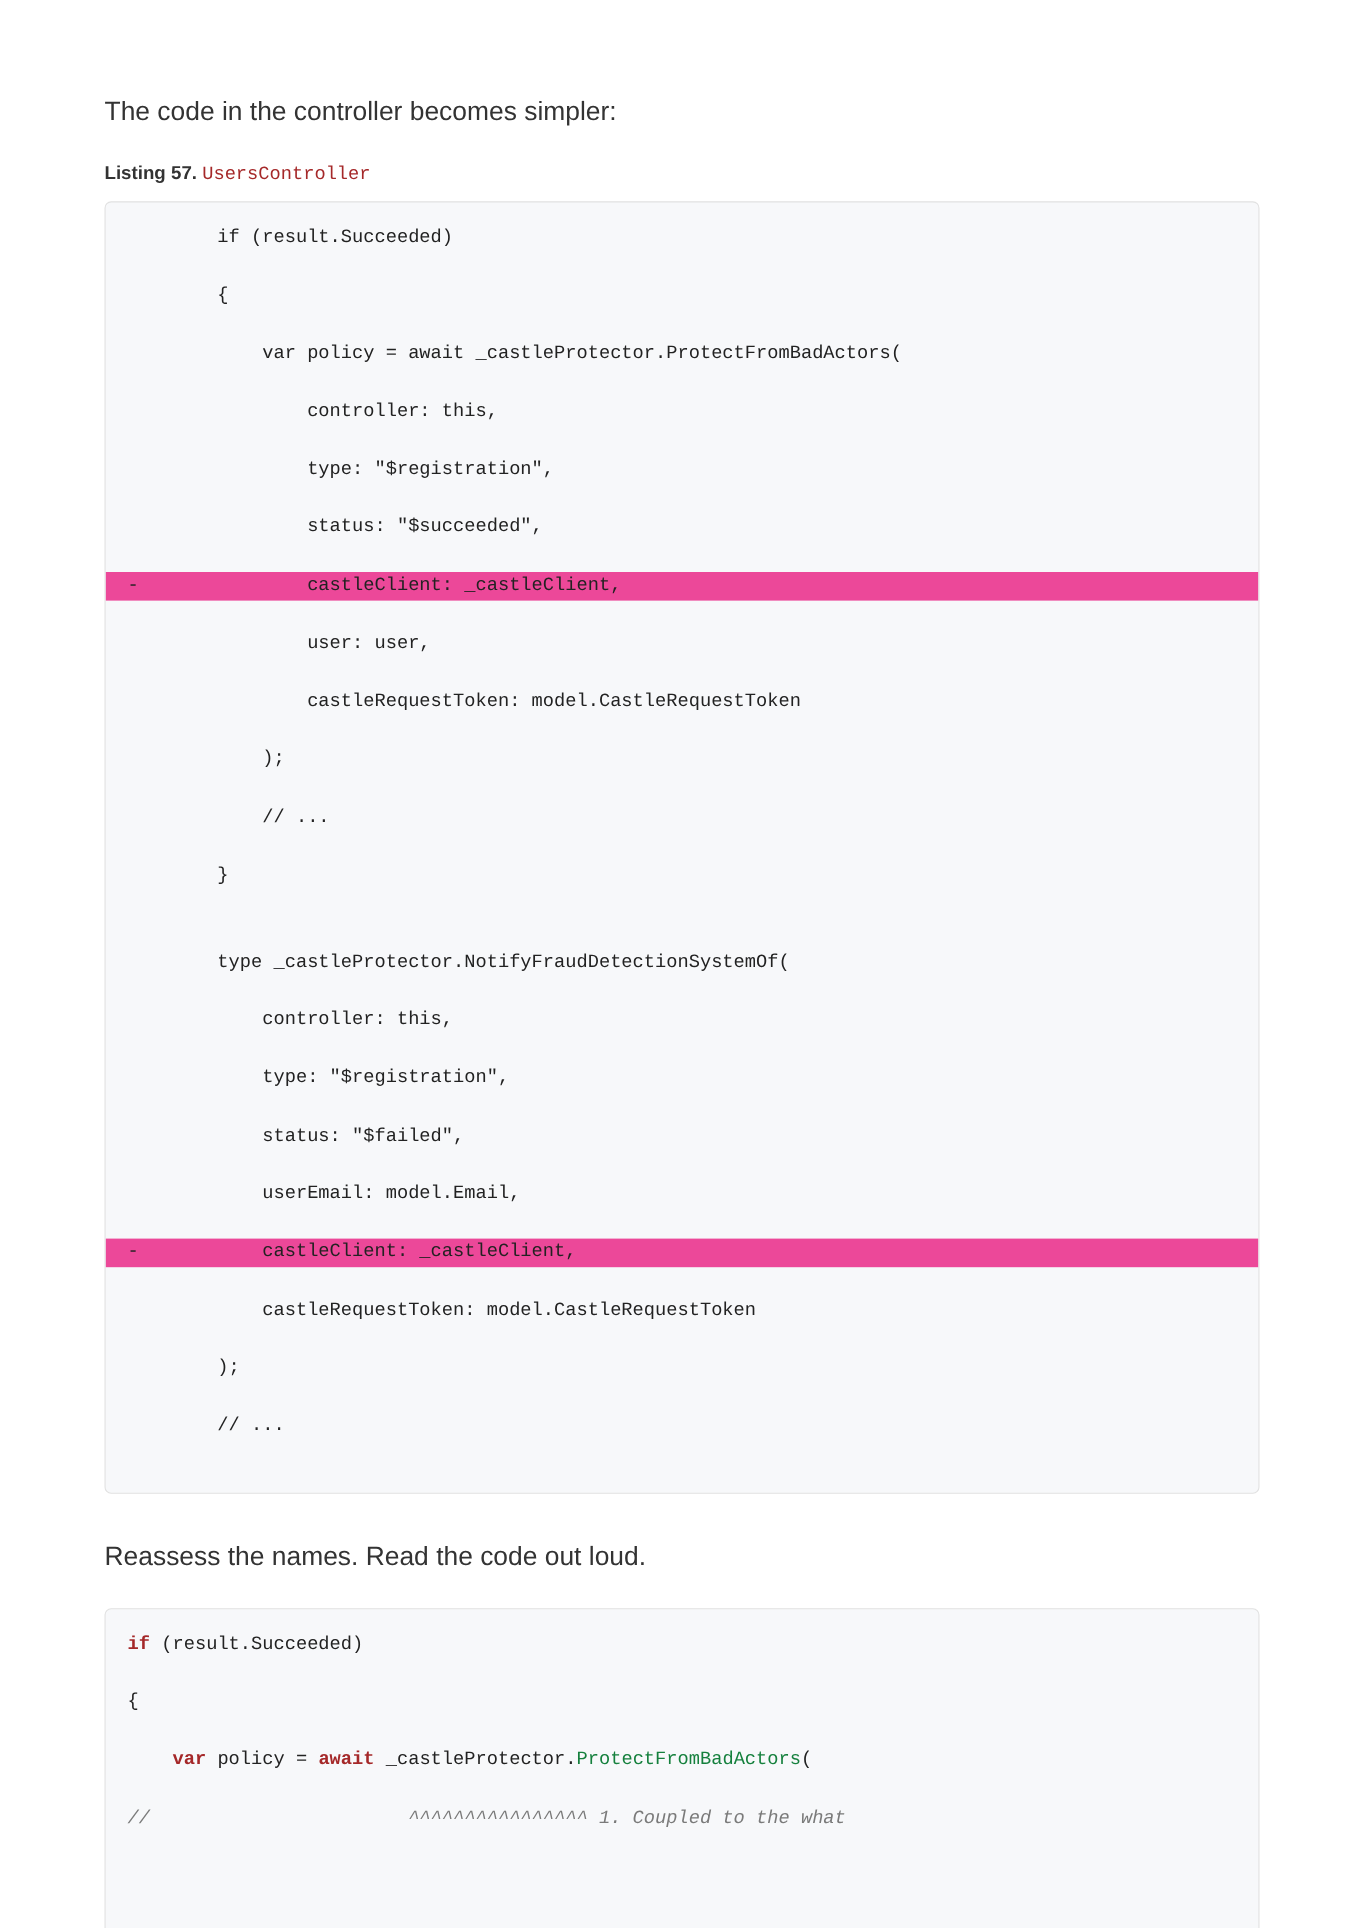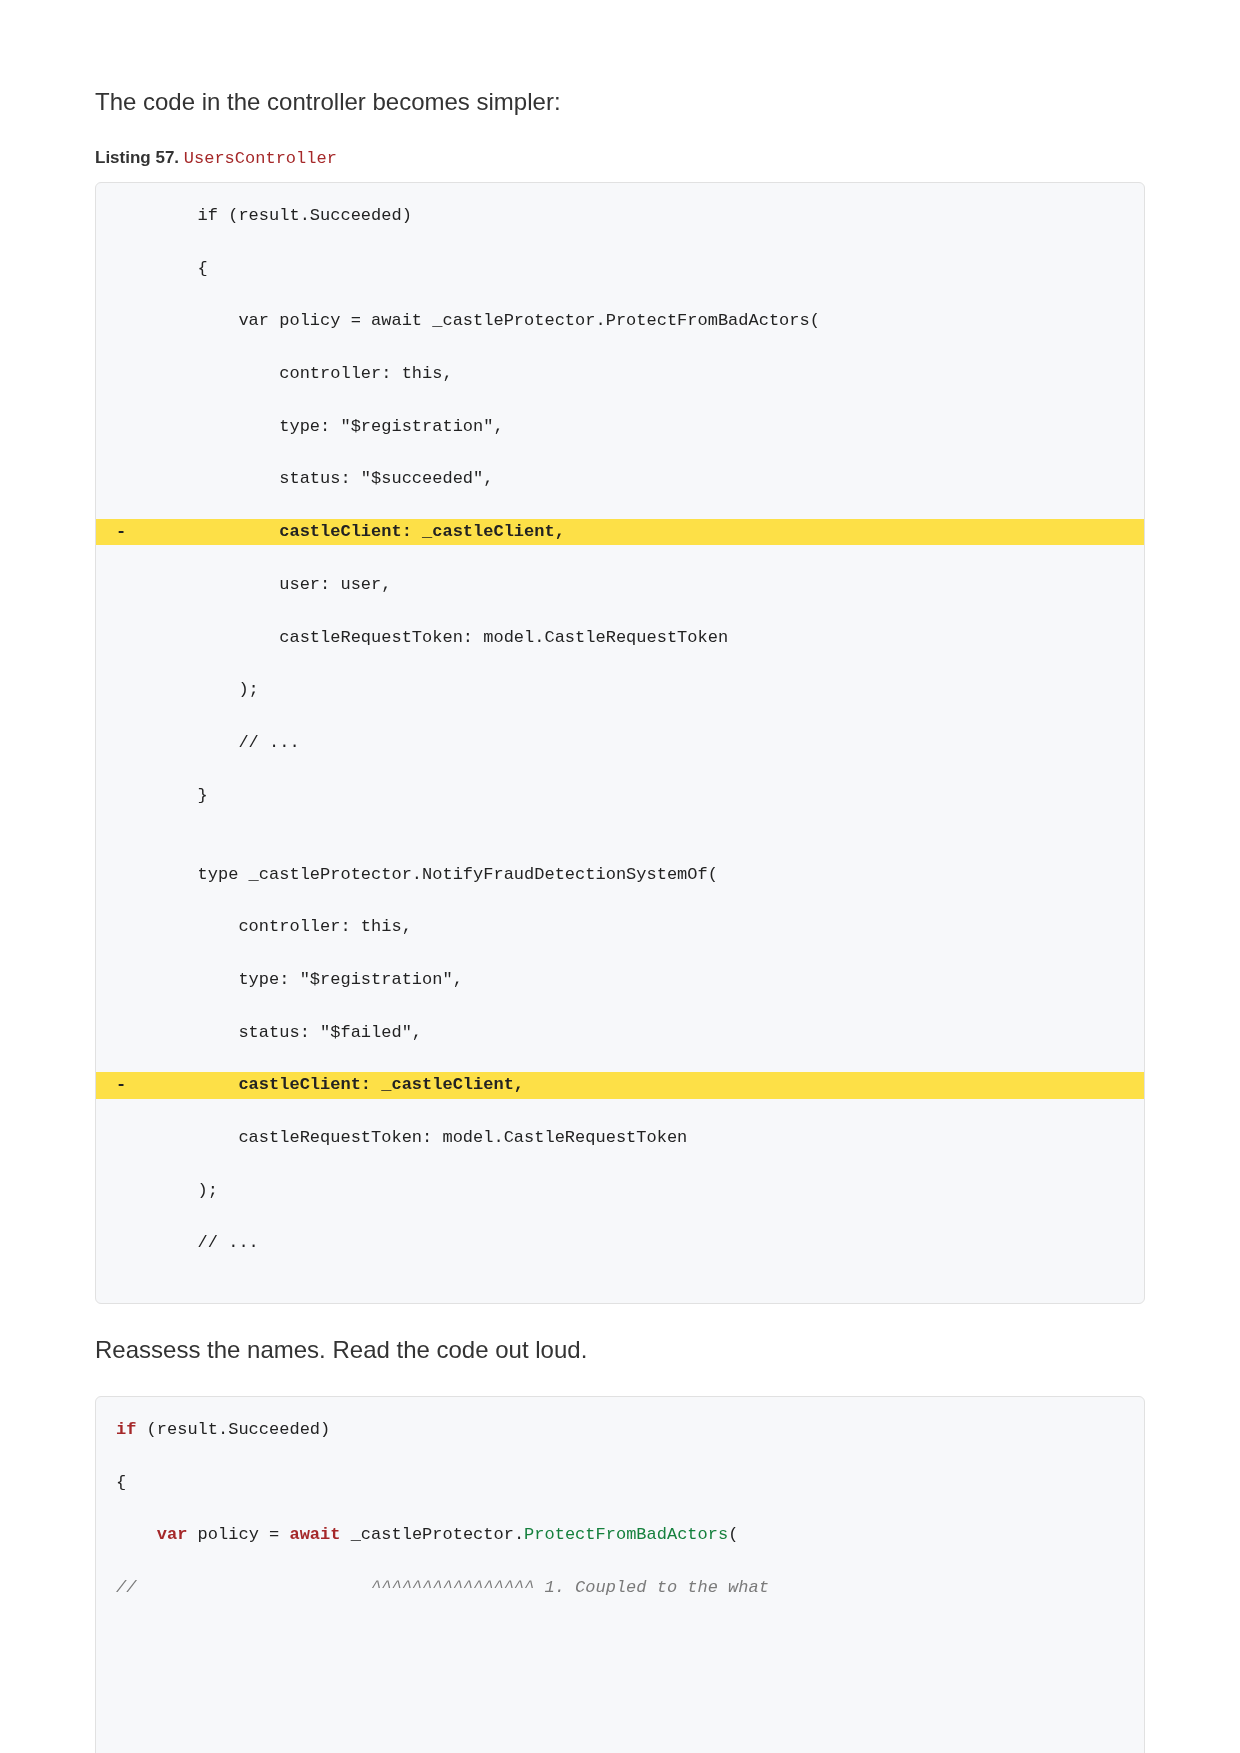--- a/index.html
+++ b/index.html
@@ -31,32 +31,32 @@
   .listing-title .code-label {
     font-family: "SFMono-Regular", Consolas, "Liberation Mono", Menlo, monospace;
     color: #a52829;
     font-weight: 400;
   }
   .codebox {
     border: 1px solid #e1e1e1;
     border-radius: 6px;
     background: #f7f8fa;
     padding: 20px 0;
-    margin-bottom: 28px;
+    margin-bottom: 40px;
     overflow: hidden;
   }
   .codebox pre {
     margin: 0;
     font-family: "SFMono-Regular", Consolas, "Liberation Mono", Menlo, monospace;
     font-size: 17px;
     line-height: 1.55;
     white-space: pre;
   }
   .codebox .line { display: block; padding: 0 20px; }
-  .codebox .del { background: #fde047; font-weight: bold; }
+  .codebox .del { background: #ec4899; }
   .codebox .del::before { content: ""; }
   .kw { color: #a52829; font-weight: 700; }
   .fn { color: #15803d; }
   .comment { color: #7a7a7a; font-style: italic; }
 </style>
 </head>
 <body>
 
 <div class="page">
 
@@ -78,20 +78,21 @@
 <span class="line">                user: user,</span>
 <span class="line">                castleRequestToken: model.CastleRequestToken</span>
 <span class="line">            );</span>
 <span class="line">            // ...</span>
 <span class="line">        }</span>
 <span class="line"></span>
 <span class="line">        type _castleProtector.NotifyFraudDetectionSystemOf(</span>
 <span class="line">            controller: this,</span>
 <span class="line">            type: "$registration",</span>
 <span class="line">            status: "$failed",</span>
+<span class="line">            userEmail: model.Email,</span>
 <span class="line del">-           castleClient: _castleClient,</span>
 <span class="line">            castleRequestToken: model.CastleRequestToken</span>
 <span class="line">        );</span>
 <span class="line">        // ...</span>
 </pre>
   </div>
 
   <p class="intro">Reassess the names. Read the code out loud.</p>
 
 

